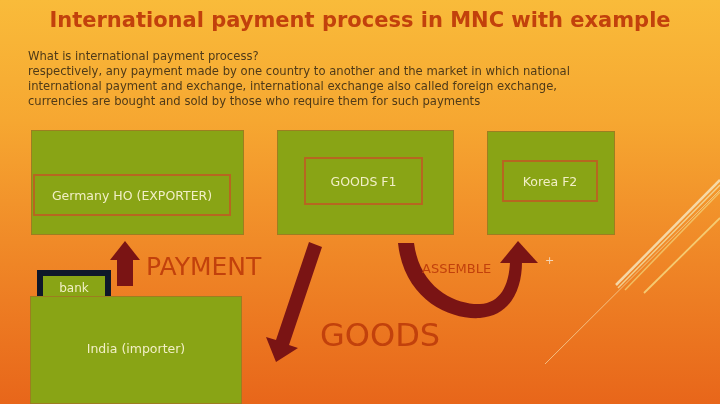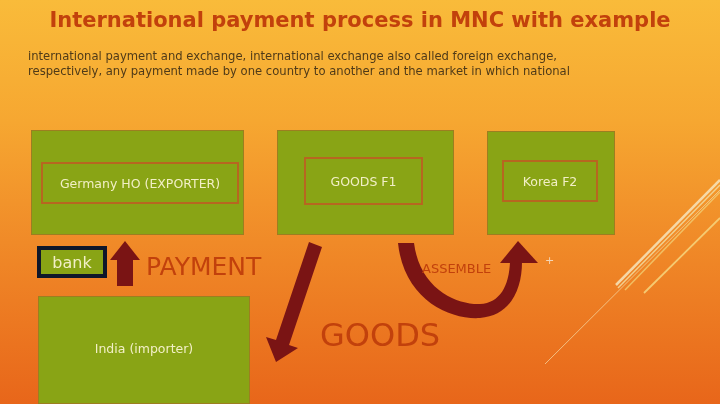--- a/index.html
+++ b/index.html
@@ -22,57 +22,59 @@
   .inner {
     position: absolute; border: 2px solid #b76620;
     display: flex; align-items: center; justify-content: center;
     color: #f2efc6; font-size: 12.5px;
   }
   .label-big {
     position: absolute; color: #c2410c; font-family: "DejaVu Sans", sans-serif;
     font-weight: normal;
   }
   .bank {
-    position: absolute; left: 37px; top: 246px; width: 62px; height: 24px;
-    background: #89a415; border: 4px solid #0f172a;
-    color: #f2efc6; font-size: 16px; display: flex; align-items: center; justify-content: center;
+    position: absolute; left: 37px; top: 270px; width: 62px; height: 24px;
+    background: #89a415; border: 6px solid #0f172a;
+    color: #f2efc6; font-size: 12px; display: flex; align-items: center; justify-content: center;
   }
   svg.overlay { position: absolute; left: 0; top: 0; }
 </style>
 </head>
 <body>
 
 <div class="title">International payment process in MNC with example</div>
 
 <div class="intro">
+  <div>What is international payment process?</div>
+  <div>respectively, any payment made by one country to another and the market in which national</div>
   <div>international payment and exchange, international exchange also called foreign exchange,</div>
-  <div>respectively, any payment made by one country to another and the market in which national</div>
+  <div>currencies are bought and sold by those who require them for such payments</div>
 </div>
 
 <div class="box" style="left:31px; top:130px; width:211px; height:103px;">
-  <div class="inner" style="left:1px; top:31px; width:194px; height:38px;margin-left:8px;">
+  <div class="inner" style="left:1px; top:43px; width:194px; height:38px;">
     <span>Germany HO (EXPORTER)</span>
   </div>
 </div>
 
 <div class="box" style="left:277px; top:130px; width:175px; height:103px;">
   <div class="inner" style="left:26px; top:26px; width:115px; height:44px;">
     <span>GOODS F1</span>
   </div>
 </div>
 
 <div class="box" style="left:487px; top:131px; width:126px; height:102px;">
   <div class="inner" style="left:14px; top:28px; width:92px; height:38px;">
     <span>Korea  F2</span>
   </div>
 </div>
 
 <div class="bank">bank</div>
 
-<div class="box" style="left:38px; top:296px; width:210px; height:106px; display:flex; align-items:center; justify-content:center;">
+<div class="box" style="left:30px; top:296px; width:210px; height:106px; display:flex; align-items:center; justify-content:center;">
   <span style="color:#f2efc6; font-size:12.5px; margin-top:-4px;">India  (importer)</span>
 </div>
 
 <svg class="overlay" width="720" height="404">
 
   <g>
     <rect x="117" y="258" width="16" height="28" fill="#7a1414"></rect>
     <polygon points="110,260 125,241 140,260" fill="#7a1414"></polygon>
   </g>
 

